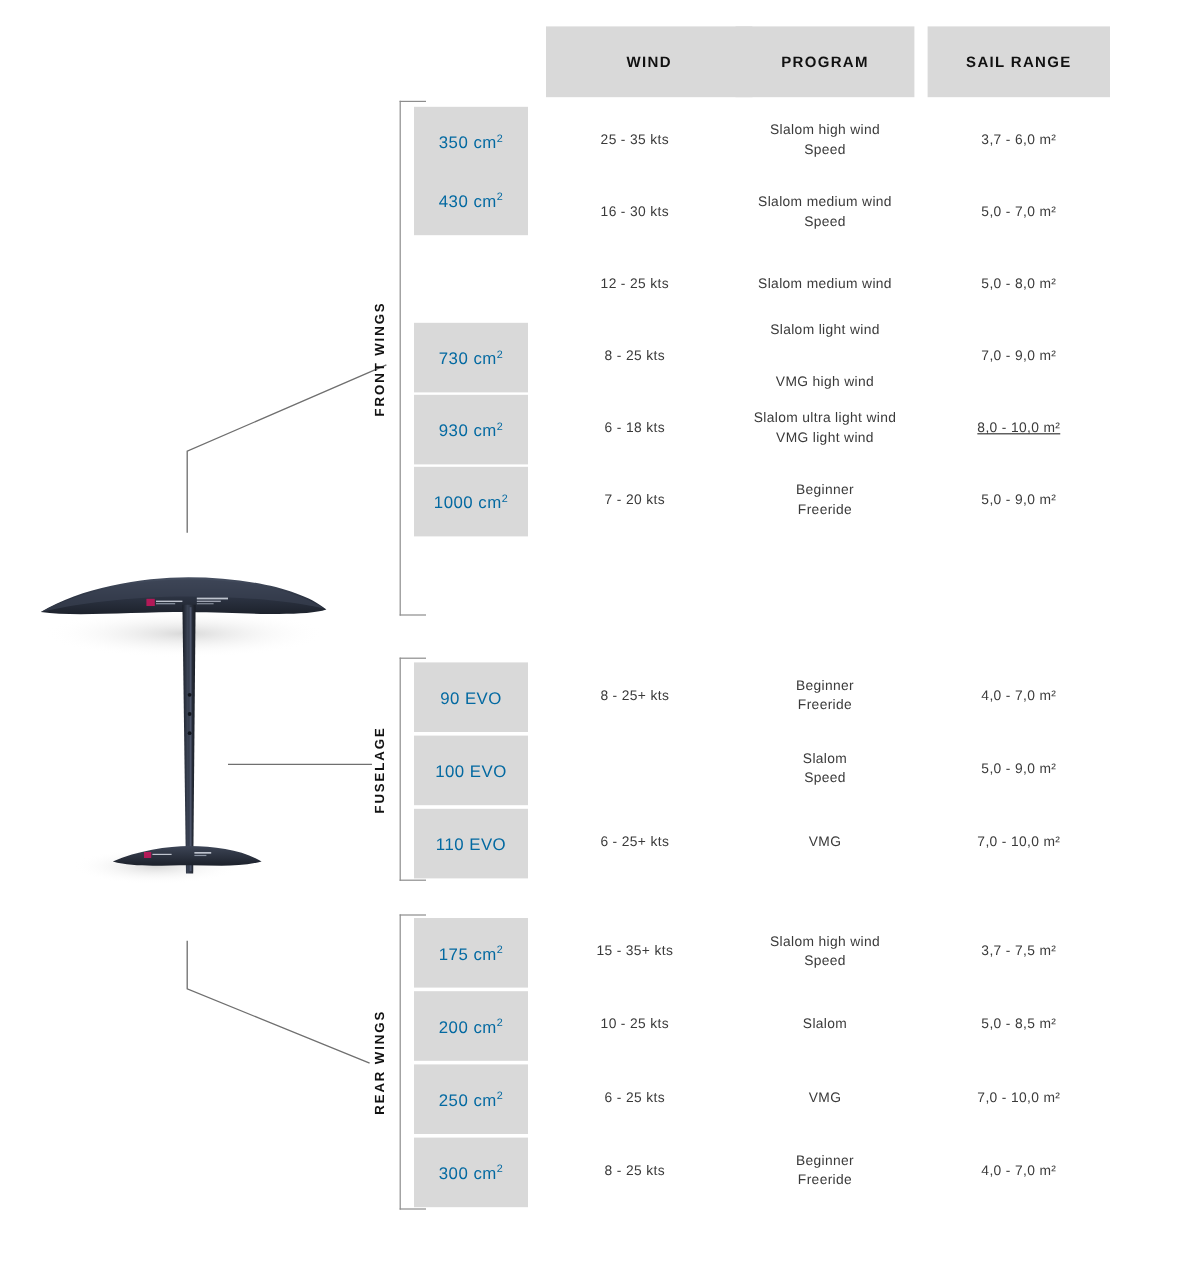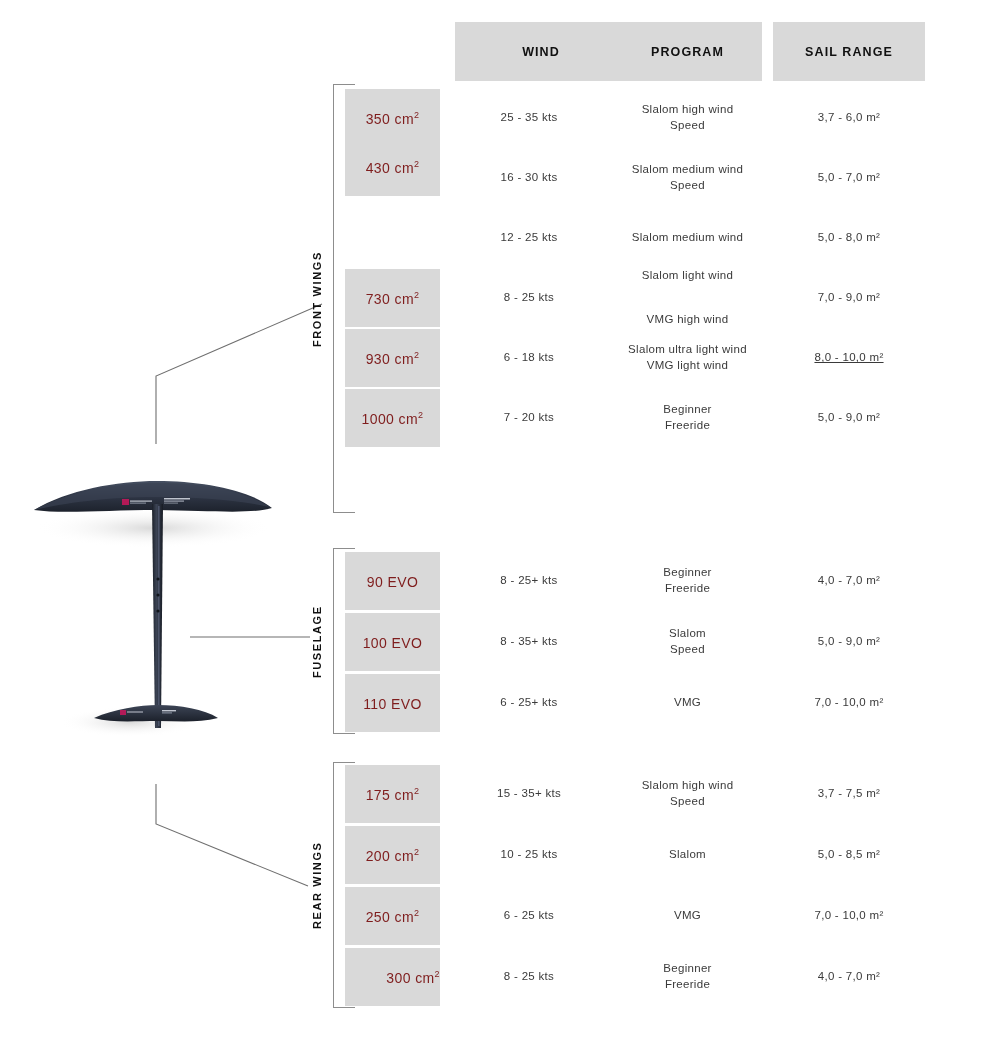--- a/index.html
+++ b/index.html
@@ -16,21 +16,21 @@
     position:absolute;background:#d9d9d9;
     display:flex;align-items:center;justify-content:center;
     font-size:12.5px;font-weight:700;letter-spacing:1.1px;color:#111;
   }
 
   
   .sizecell{
     position:absolute;left:345px;width:95px;height:58px;
     background:#d9d9d9;
     display:flex;align-items:center;justify-content:center;
-    font-size:14px;color:#7f1d1d;letter-spacing:.4px;
+    font-size:14px;color:#0369a1;letter-spacing:.4px;
   }
   .sizecell .sup{font-size:9px;vertical-align:super;}
 
   
   .cell{
     position:absolute;
     display:flex;flex-direction:column;align-items:center;justify-content:center;
     text-align:center;font-size:11.5px;color:#3a3a3a;line-height:1.35;
     letter-spacing:.3px;
   }
@@ -241,23 +241,20 @@
     <span class="ln">Beginner</span>
     <span class="ln">Freeride</span>
   </div>
   <div class="cell sail" style="top:552px;height:58px;">
     <span class="ln">4,0 - 7,0 m²</span>
   </div>
 
   <div class="sizecell" style="top:613px;">
     <span><span>100 EVO</span><span class="sup"></span></span>
   </div>
-  <div class="cell wind" style="top:613px;height:58px;">
-    <span class="ln">8 - 35+ kts</span>
-  </div>
   <div class="cell prog" style="top:613px;height:58px;">
     <span class="ln">Slalom</span>
     <span class="ln">Speed</span>
   </div>
   <div class="cell sail" style="top:613px;height:58px;">
     <span class="ln">5,0 - 9,0 m²</span>
   </div>
 
   <div class="sizecell" style="top:674px;">
     <span><span>110 EVO</span><span class="sup"></span></span>
@@ -312,21 +309,21 @@
   <div class="cell wind" style="top:887px;height:58px;">
     <span class="ln">6 - 25 kts</span>
   </div>
   <div class="cell prog" style="top:887px;height:58px;">
     <span class="ln">VMG</span>
   </div>
   <div class="cell sail" style="top:887px;height:58px;">
     <span class="ln">7,0 - 10,0 m²</span>
   </div>
 
-  <div class="sizecell" style="top:948px;justify-content:flex-end;">
+  <div class="sizecell" style="top:948px;">
     <span><span>300 cm</span><span class="sup">2</span></span>
   </div>
   <div class="cell wind" style="top:948px;height:58px;">
     <span class="ln">8 - 25 kts</span>
   </div>
   <div class="cell prog" style="top:948px;height:58px;">
     <span class="ln">Beginner</span>
     <span class="ln">Freeride</span>
   </div>
   <div class="cell sail" style="top:948px;height:58px;">

